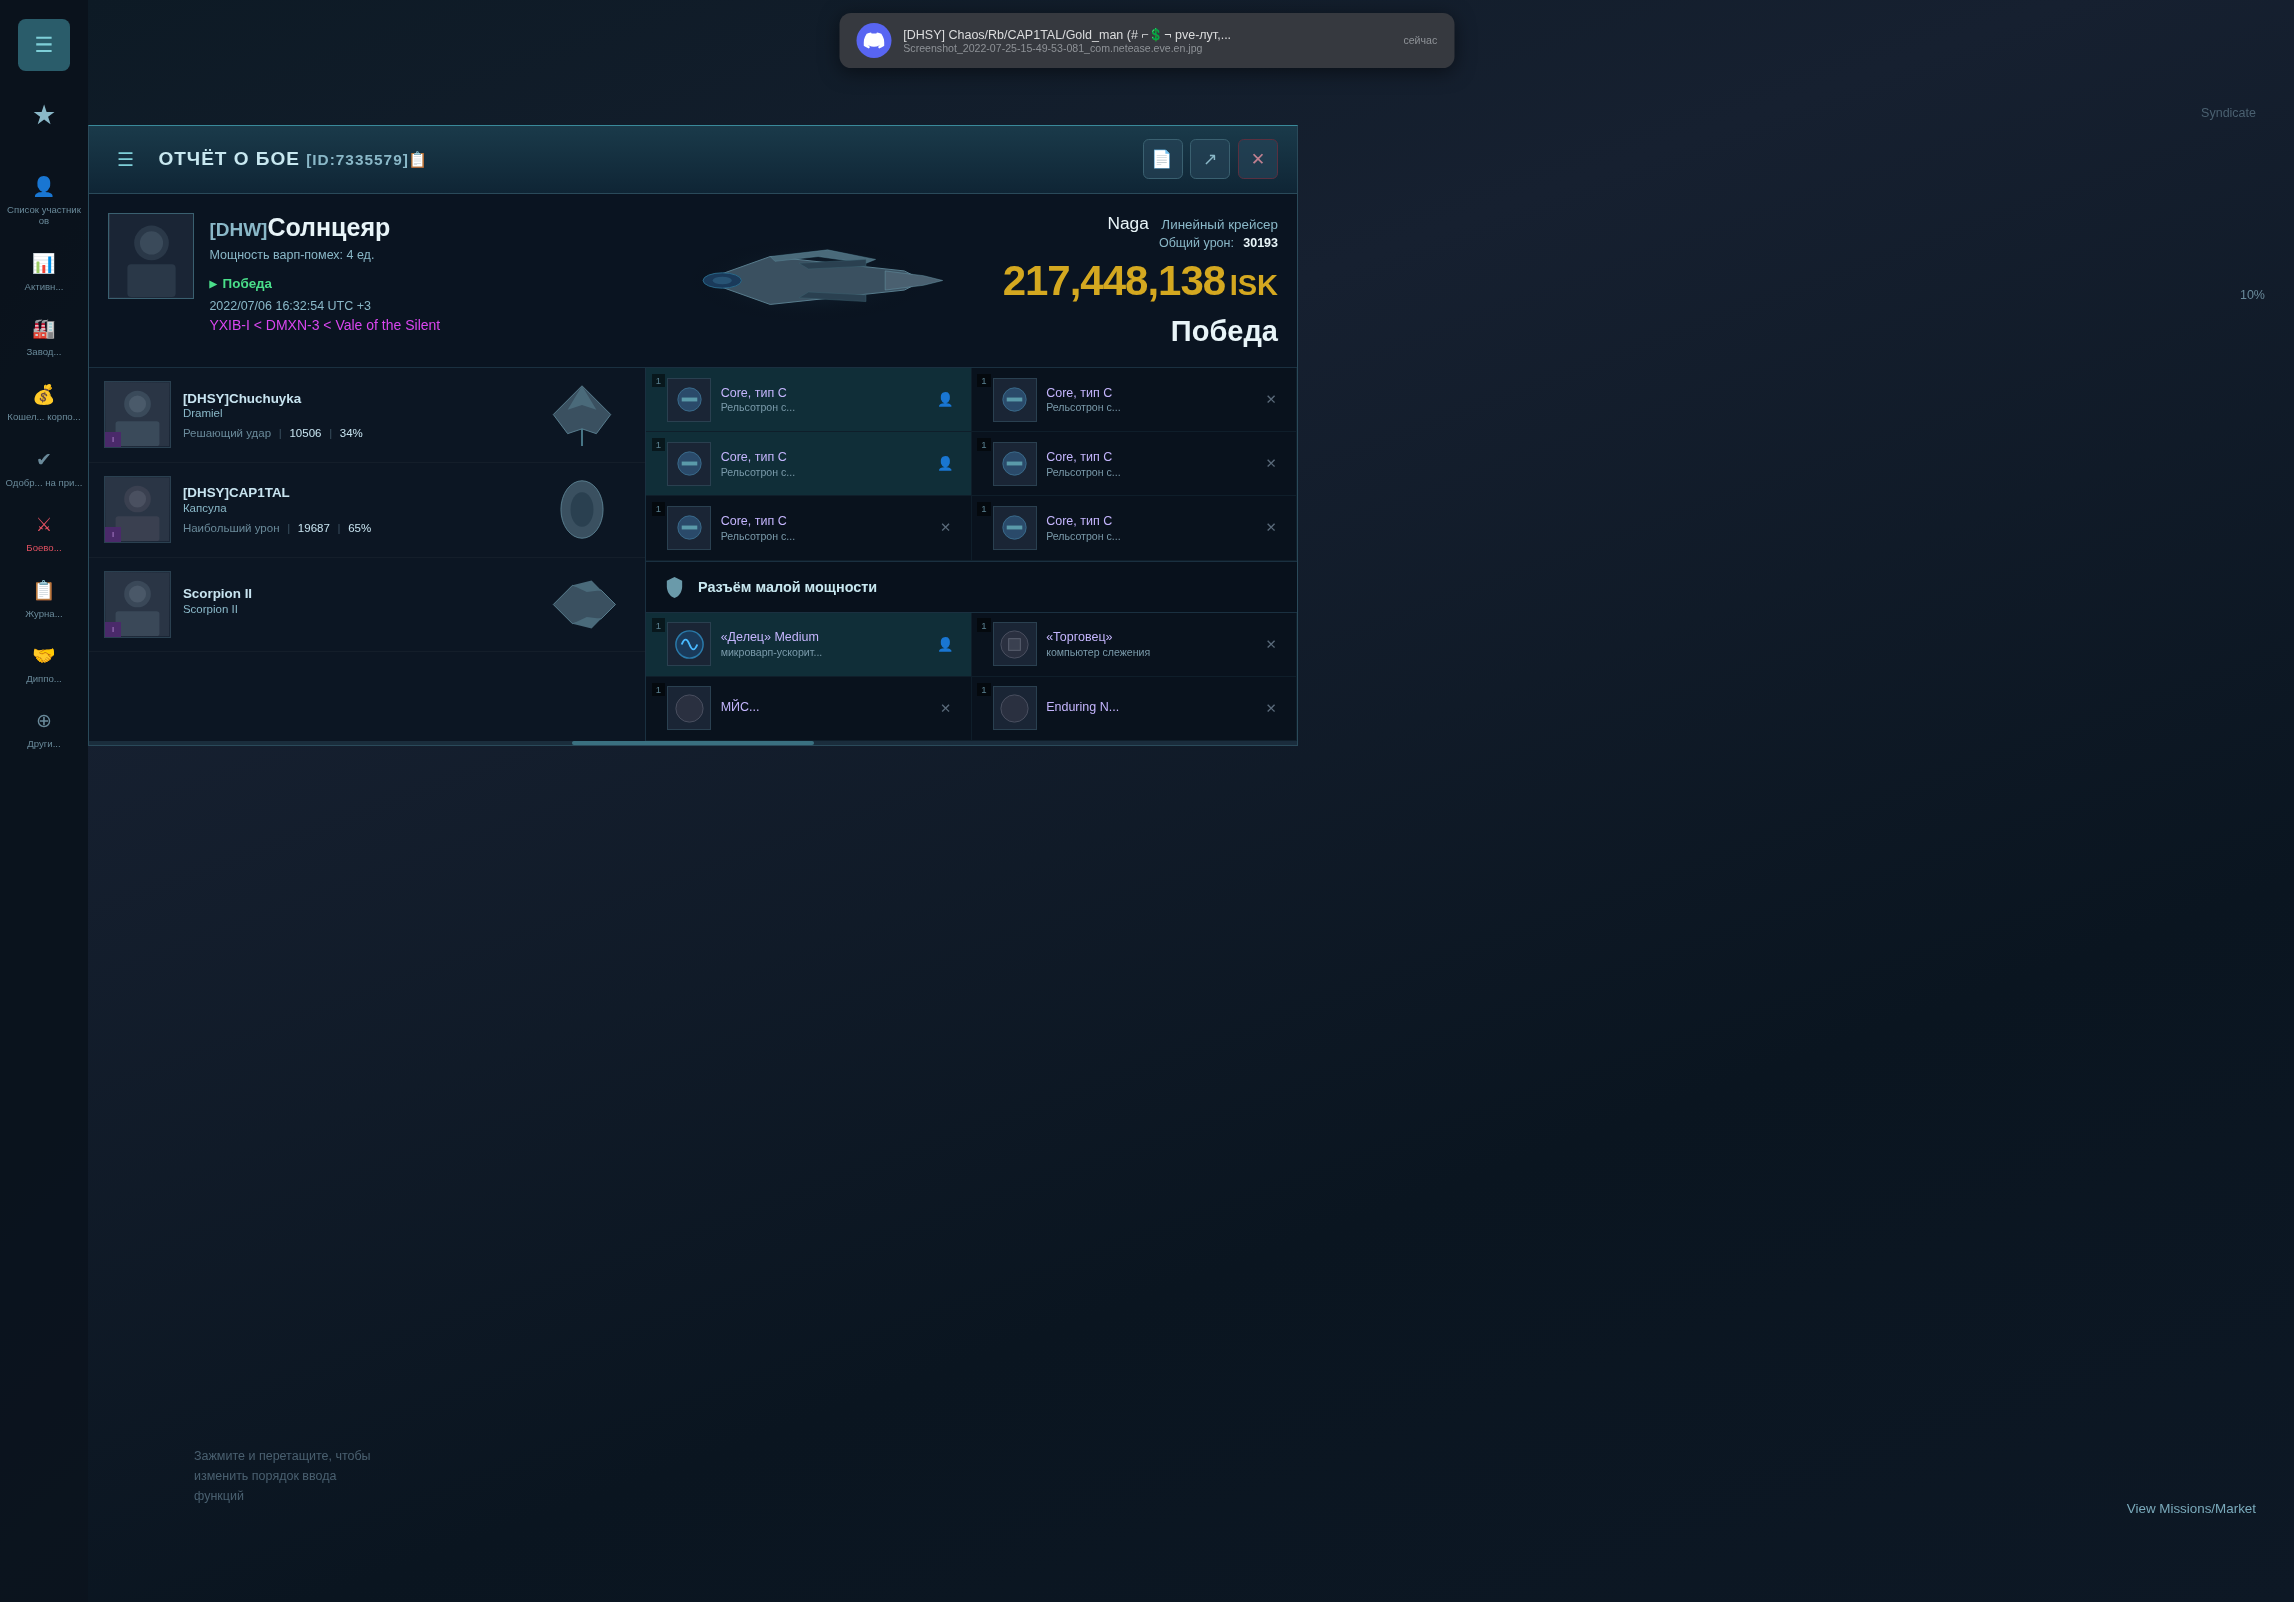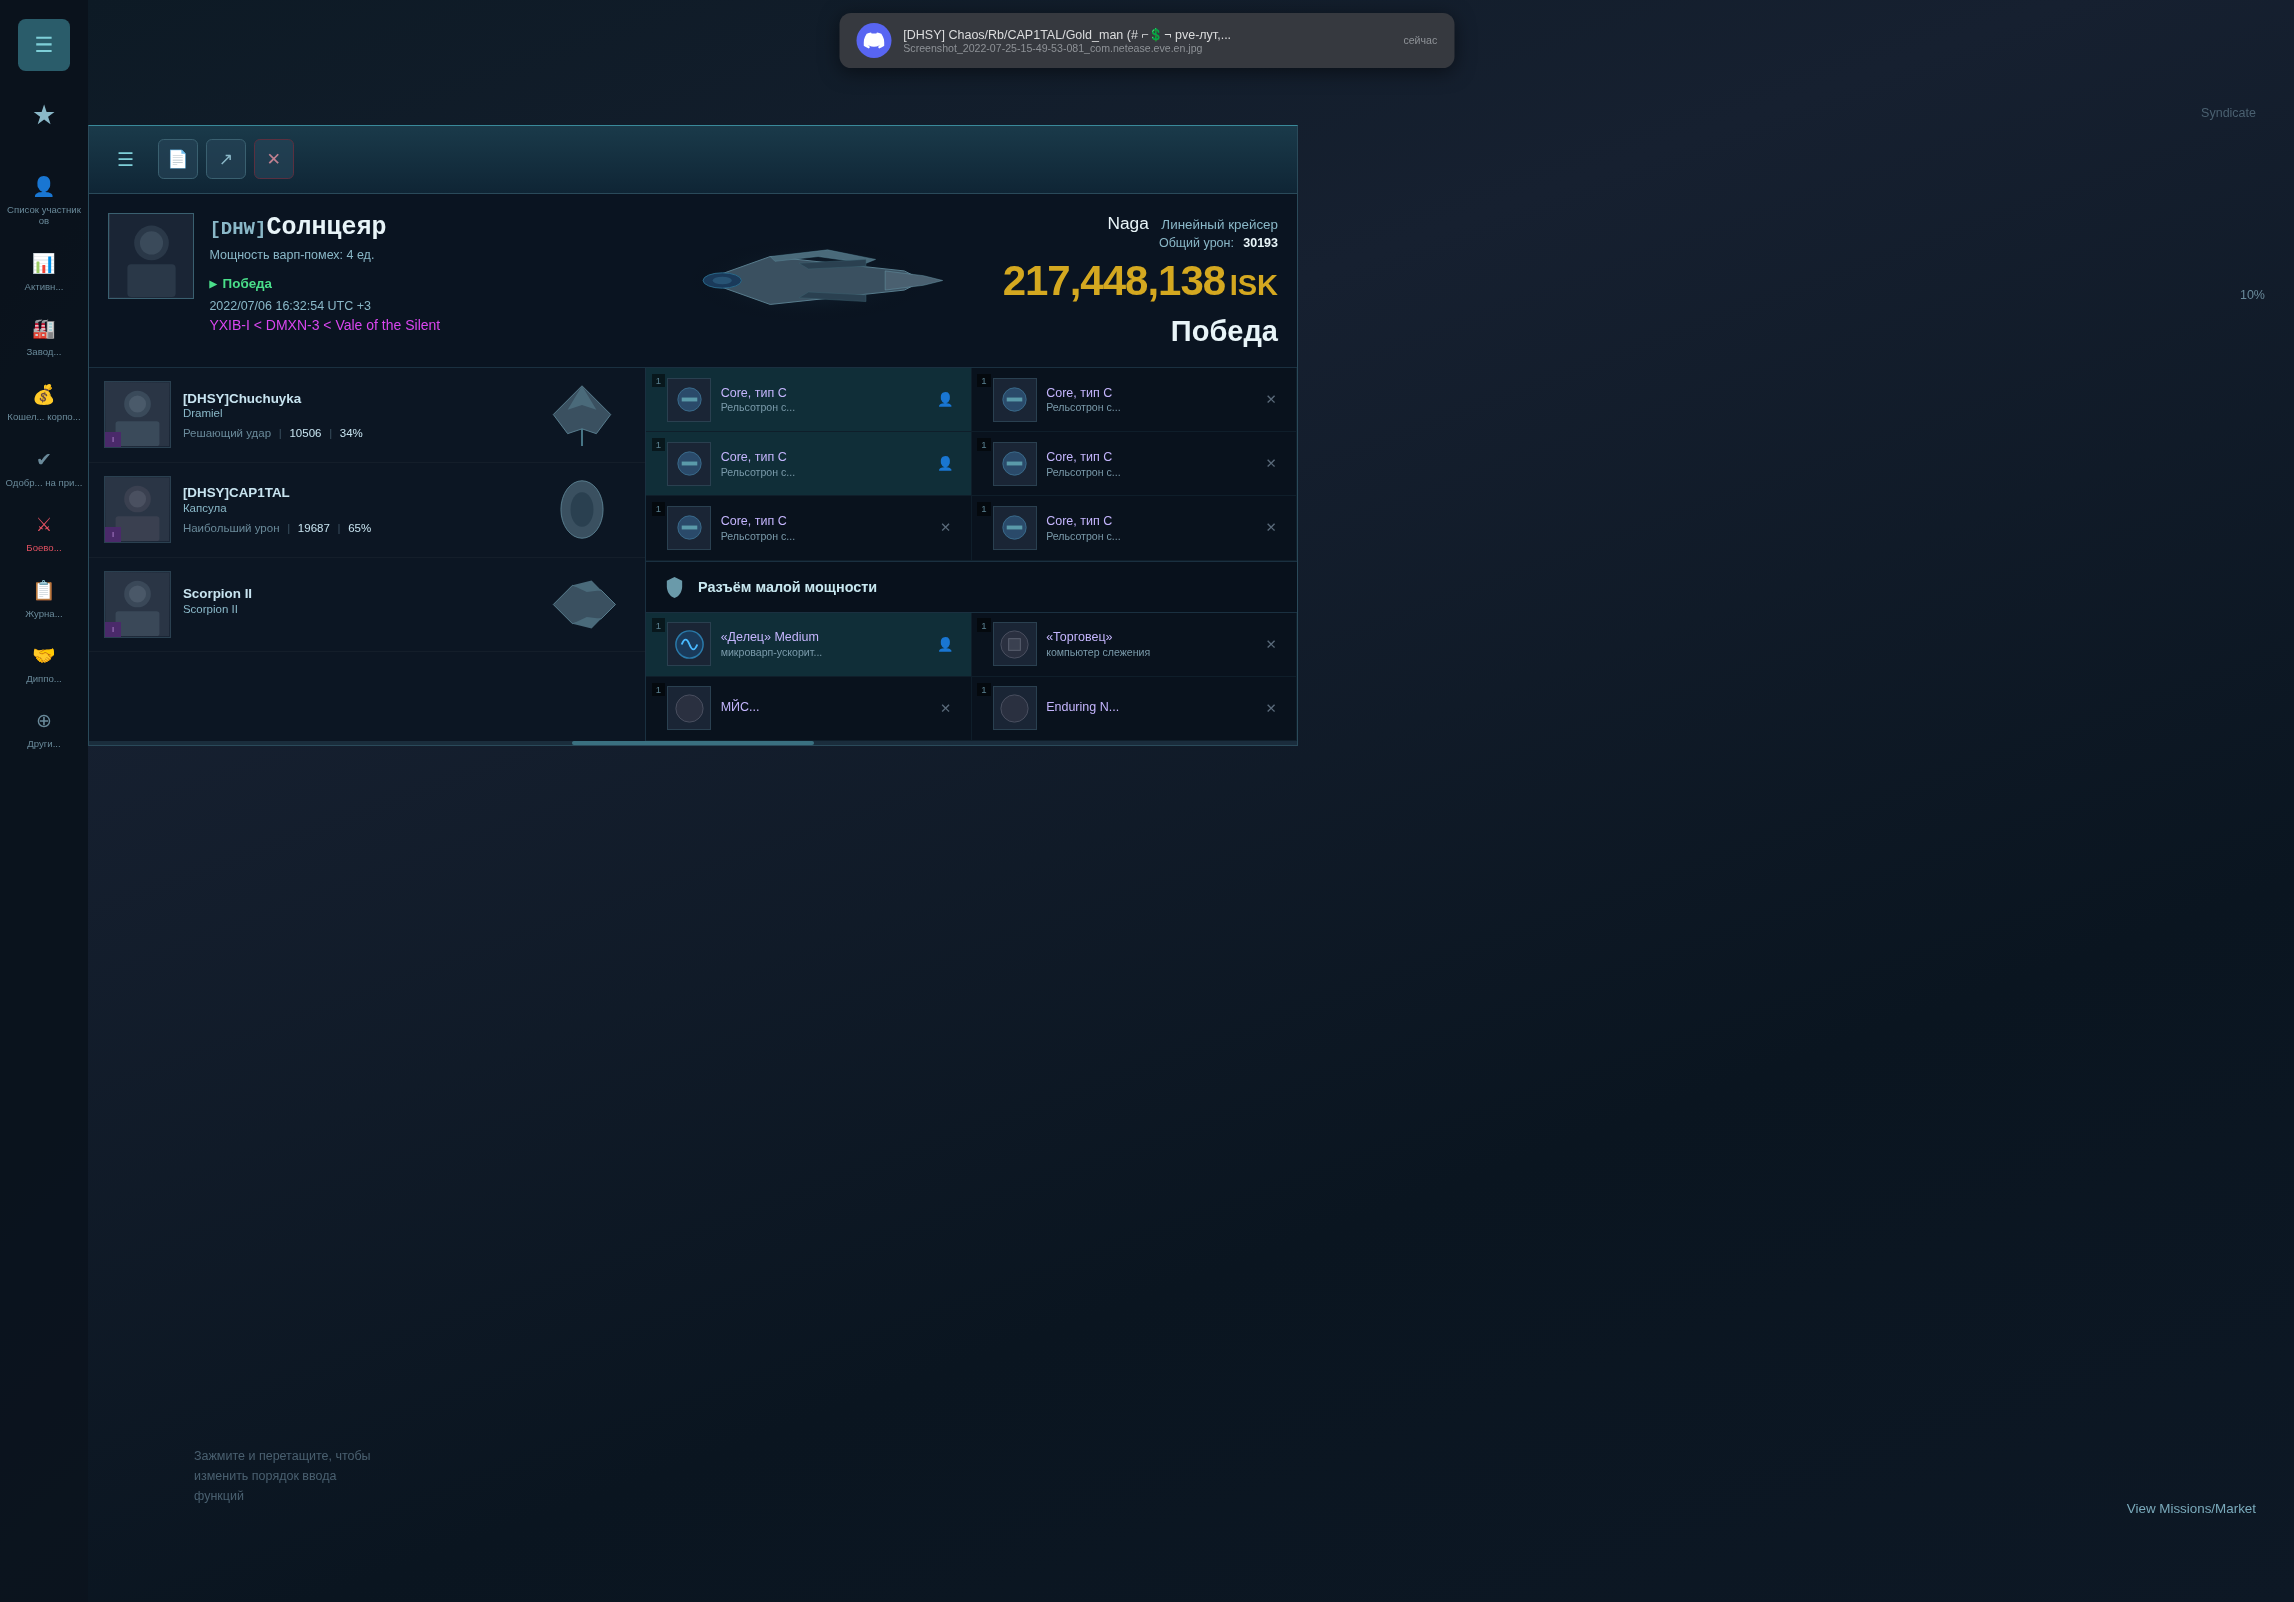--- a/index.html
+++ b/index.html
@@ -272,21 +272,21 @@
     .player-avatar-img {
       width: 100%;
       height: 100%;
       background: linear-gradient(135deg, #2a3545, #1a2535);
       display: flex;
       align-items: center;
       justify-content: center;
     }
 
     .player-info { flex: 1; }
-    .player-name { font-size: 25px; font-weight: bold; color: #e8f4f8; margin-bottom: 5.8px; font-family: Liberation Mono, monospace; }
+    .player-name { font-size: 25px; font-weight: bold; color: #e8f4f8; margin-bottom: 5.8px; }
     .player-warp { color: #8ab8c8; font-size: 12.5px; margin-bottom: 11.5px; }
     .victory-badge {
       display: inline-flex;
       align-items: center;
       gap: 5.8px;
       color: #4adf8a;
       font-size: 13.4px;
       font-weight: bold;
       margin-bottom: 7.7px;
     }
@@ -623,20 +623,24 @@
 изменить порядок ввода
 функций</div>
   <div class="bottom-right-text">View Missions/Market</div>
 </div>
 
 <div class="modal">
 
   <div class="modal-header">
     <div class="modal-menu-icon">
       <span>☰</span>
+    </div>
+    <div class="modal-title">
+      <span>ОТЧЁТ О БОЕ</span>
+      <span class="report-id"> <span>[ID:7335579]</span>📋</span>
     </div>
     <div class="modal-header-actions">
       <div class="modal-action-btn">
         <span>📄</span>
       </div>
       <div class="modal-action-btn">
         <span>↗</span>
       </div>
       <div class="modal-action-btn close-btn">
         <span>✕</span>

